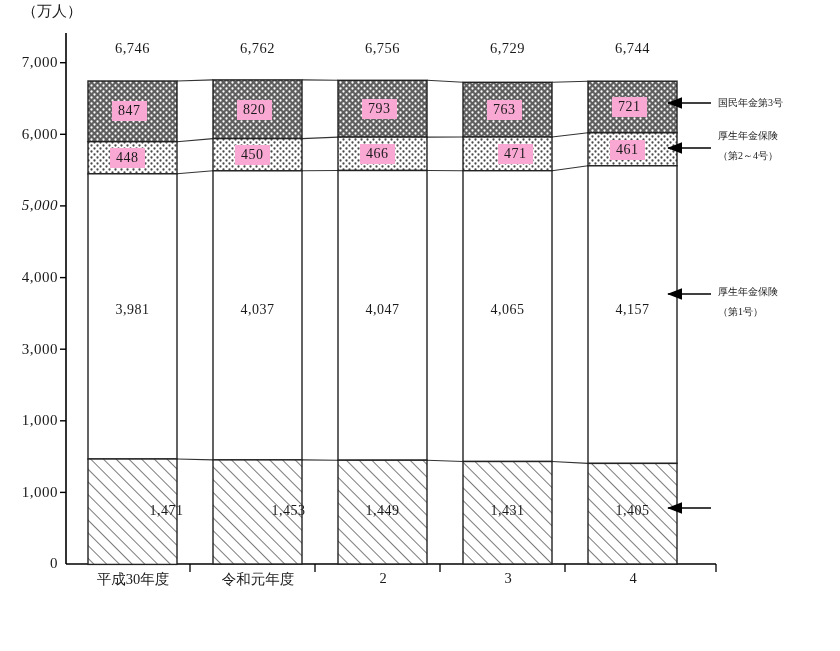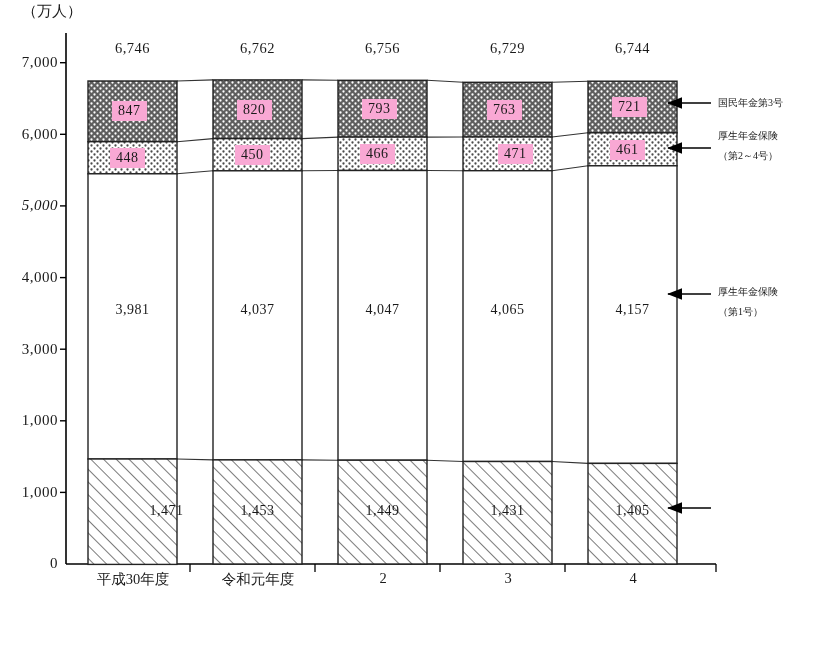--- a/index.html
+++ b/index.html
@@ -238,21 +238,21 @@
   <div class="abs seg-value boxed" style="left:498px; top:144px;">471</div>
   <div class="abs seg-value boxed" style="left:610px; top:140px;">461</div>
 
   <div class="abs seg-value plain" style="left:88px;  top:302px; width:89px;">3,981</div>
   <div class="abs seg-value plain" style="left:213px; top:302px; width:89px;">4,037</div>
   <div class="abs seg-value plain" style="left:338px; top:302px; width:89px;">4,047</div>
   <div class="abs seg-value plain" style="left:463px; top:302px; width:89px;">4,065</div>
   <div class="abs seg-value plain" style="left:588px; top:302px; width:89px;">4,157</div>
 
   <div class="abs seg-value plain" style="left:88px;  top:503px; width:89px;margin-left:34px;">1,471</div>
-  <div class="abs seg-value plain" style="left:213px; top:503px; width:89px;">1,453</div>
+  <div class="abs seg-value plain" style="left:213px; top:503px; width:89px;padding-left:31px;">1,453</div>
   <div class="abs seg-value plain" style="left:338px; top:503px; width:89px;">1,449</div>
   <div class="abs seg-value plain" style="left:463px; top:503px; width:89px;">1,431</div>
   <div class="abs seg-value plain" style="left:588px; top:503px; width:89px;">1,405</div>
 
   <div class="abs xtick" style="left:78px;  width:110px;">平成30年度</div>
   <div class="abs xtick" style="left:203px; width:110px;">令和元年度</div>
   <div class="abs xtick" style="left:328px; width:110px;">2</div>
   <div class="abs xtick" style="left:453px; width:110px;">3</div>
   <div class="abs xtick" style="left:578px; width:110px;">4</div>
 

